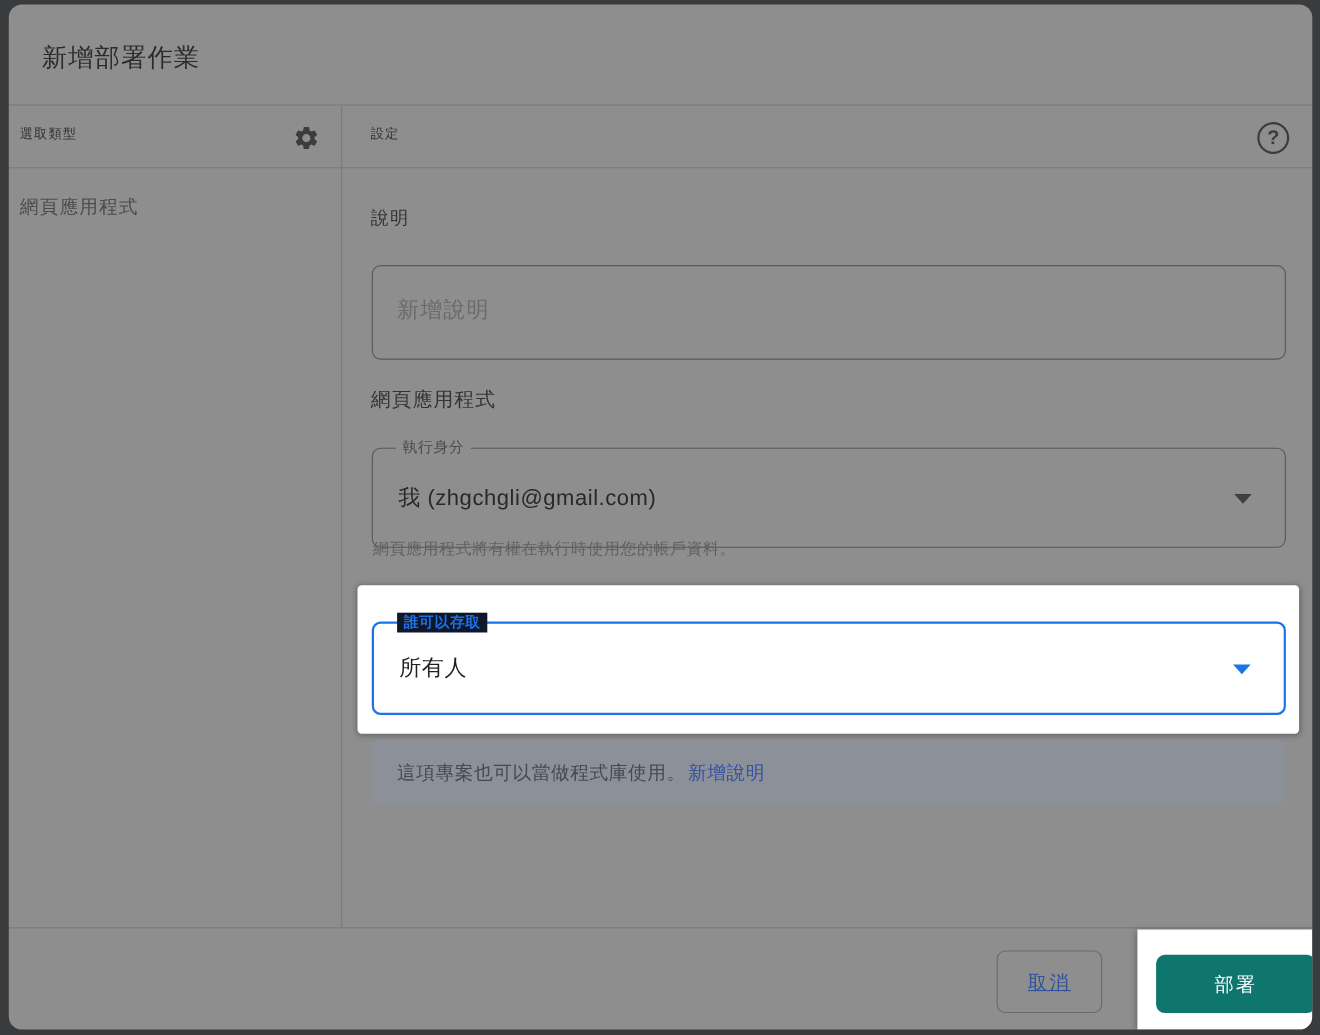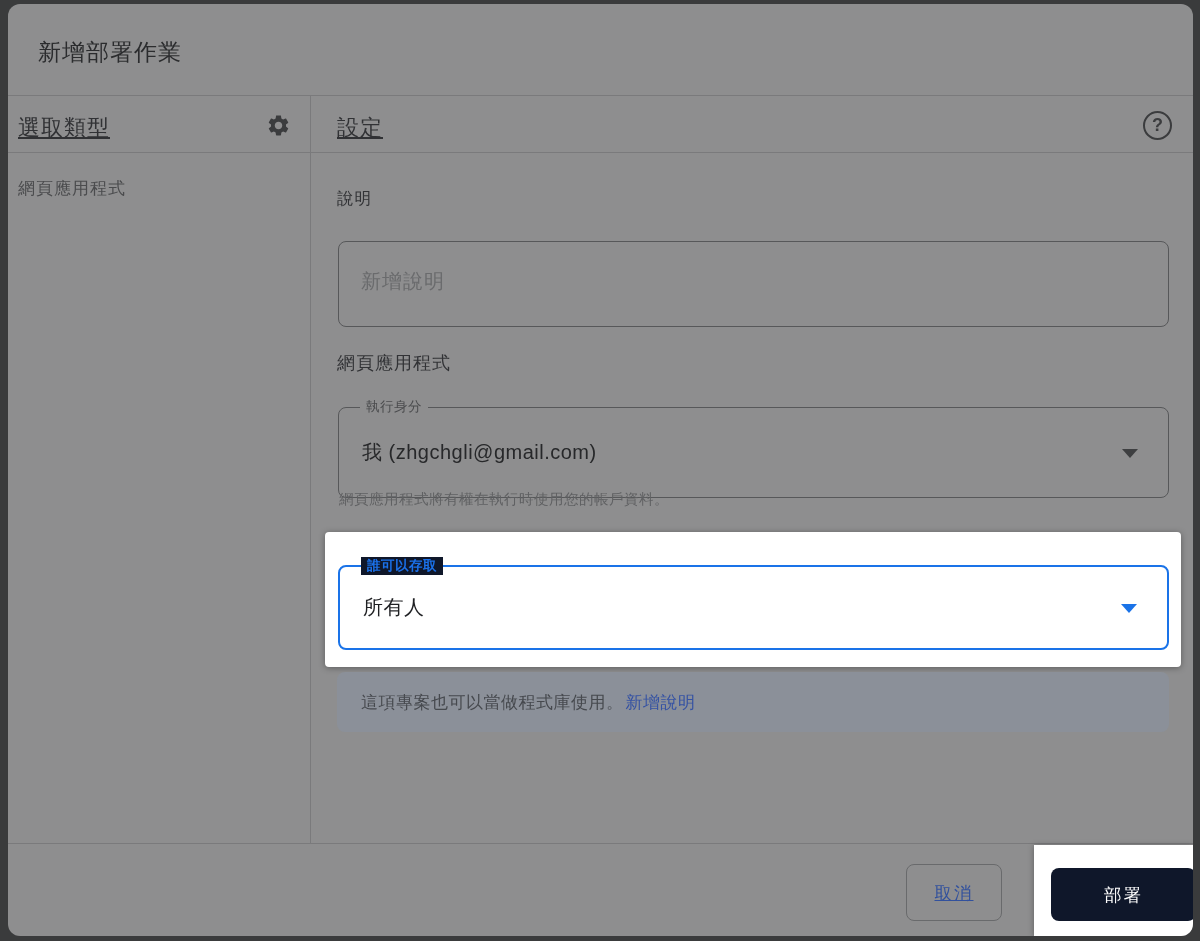--- a/index.html
+++ b/index.html
@@ -17,21 +17,21 @@
   }
 
   .divider-h { position:absolute; left:0; width:100%; height:1px; background:#7a7a7c; }
   .divider-v { position:absolute; width:1px; background:#7a7a7c; }
 
   .dialog-title {
     position:absolute; left:30px; top:33px;
     font-size:23px; font-weight:500; color:#2b2c2e; letter-spacing:1px;
   }
 
-  .pane-header { position:absolute; font-size:22px; font-weight:500; color:#313235; letter-spacing:1px;text-decoration:underline; }
+  .pane-header { position:absolute; font-size:12px; font-weight:500; color:#313235; letter-spacing:1px; }
   #sidebar-header { left:10px; top:109px; }
   #settings-header { left:329px; top:109px; }
 
   .gear { position:absolute; left:258px; top:109px; width:25px; height:25px; color:#3b3c3e; }
   .gear svg { width:100%; height:100%; display:block; }
 
   .help {
     position:absolute; left:1135px; top:107px; width:29px; height:29px;
     border:2.5px solid #3b3c3e; border-radius:50%;
     display:flex; align-items:center; justify-content:center;
@@ -106,21 +106,21 @@
     border-radius:8px; font-size:17.5px; letter-spacing:2px; cursor:pointer;
     font-family:"Liberation Sans","DejaVu Sans",sans-serif;
   }
   #cancel-btn {
     position:absolute; left:898px; top:860px; width:96px; height:57px;
     background:transparent; border:1px solid #696a6c; color:#32519d;text-decoration:underline;
   }
   #spotlight-deploy { left:1026px; top:841px; width:159px; height:91px; }
   #deploy-btn {
     position:absolute; left:17px; top:23px; width:145px; height:53px;
-    background:#0f172a; border:none; color:#ffffff; font-weight:500;
+    background:#0f766e; border:none; color:#ffffff; font-weight:500;
   }
 </style>
 </head>
 <body>
 
 <div id="screen">
   <div class="dialog">
 
     <div class="dialog-title">新增部署作業</div>
     <div class="divider-h" style="top:91px;"></div>

